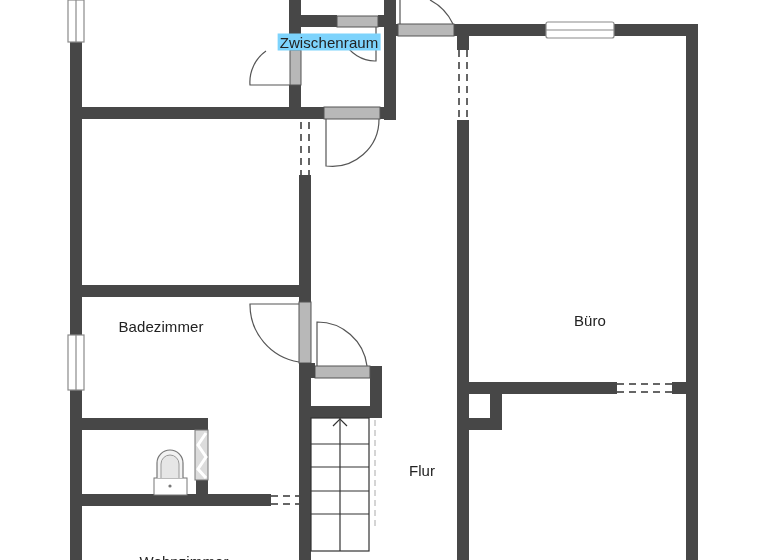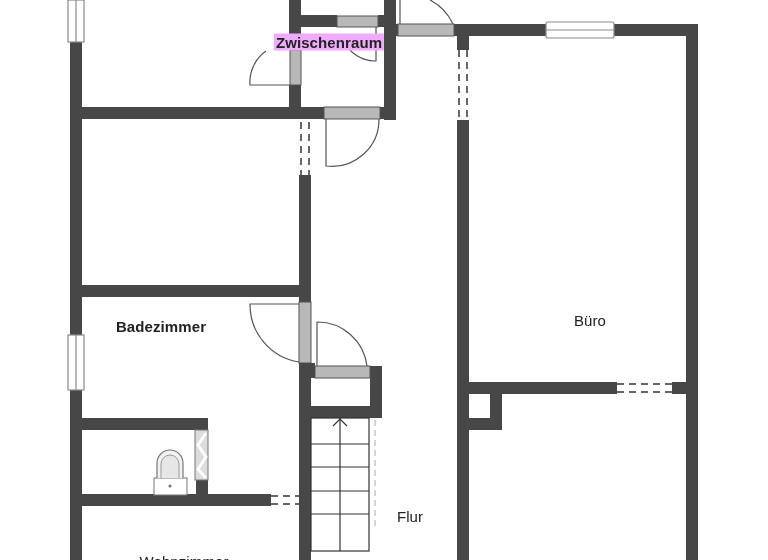--- a/index.html
+++ b/index.html
@@ -3,21 +3,21 @@
 <meta charset="utf-8">
 <style>
   html, body { margin: 0; padding: 0; background: #ffffff; }
   body { width: 768px; height: 560px; overflow: hidden; position: relative; font-family: "Liberation Sans", "DejaVu Sans", sans-serif; }
   #plan { position: absolute; left: 0; top: 0; width: 768px; height: 560px; }
   .room-label {
     position: absolute; font-family: "Liberation Sans", "DejaVu Sans", sans-serif;
     font-size: 15px; color: #222222; white-space: nowrap; transform: translate(-50%, -50%);
     background: transparent; letter-spacing: 0.1px;
   }
-  .room-label.bg { background: #f0abfc; padding: 0 2px; font-weight: bold; }
+  .room-label.bg { background: #7dd3fc; padding: 0 2px; }
 </style>
 </head>
 <body>
 
 <svg id="plan" viewBox="0 0 768 560" xmlns="http://www.w3.org/2000/svg">
   <rect x="0" y="0" width="768" height="560" fill="#ffffff"></rect>
 
   <g fill="#474747">
 
     <rect x="70" y="42" width="12" height="293"></rect>
@@ -152,17 +152,17 @@
   </g>
   <g>
     <rect x="195" y="430" width="13" height="50" fill="#dcdcdc" stroke="#777" stroke-width="1"></rect>
     <path d="M 206 433 L 198 445 L 206 457 L 198 469 L 206 478" fill="none" stroke="#ffffff" stroke-width="3"></path>
   </g>
 
   <rect x="672" y="382" width="14" height="12" fill="#474747"></rect>
 </svg>
 
 <div class="room-label bg" style="left:329px; top:42px;">Zwischenraum</div>
-<div class="room-label" style="left:161px; top:326px;font-weight:bold;">Badezimmer</div>
+<div class="room-label" style="left:161px; top:326px;">Badezimmer</div>
 <div class="room-label" style="left:590px; top:320px;">Büro</div>
-<div class="room-label" style="left:410px; top:470px;margin-top:46px;">Flur</div>
+<div class="room-label" style="left:422px; top:470px;">Flur</div>
 <div class="room-label" style="left:184px; top:561px;">Wohnzimmer</div>
 <div class="room-label" style="left:590px; top:566px;">Schlafzimmer</div>
 
 </body></html>

